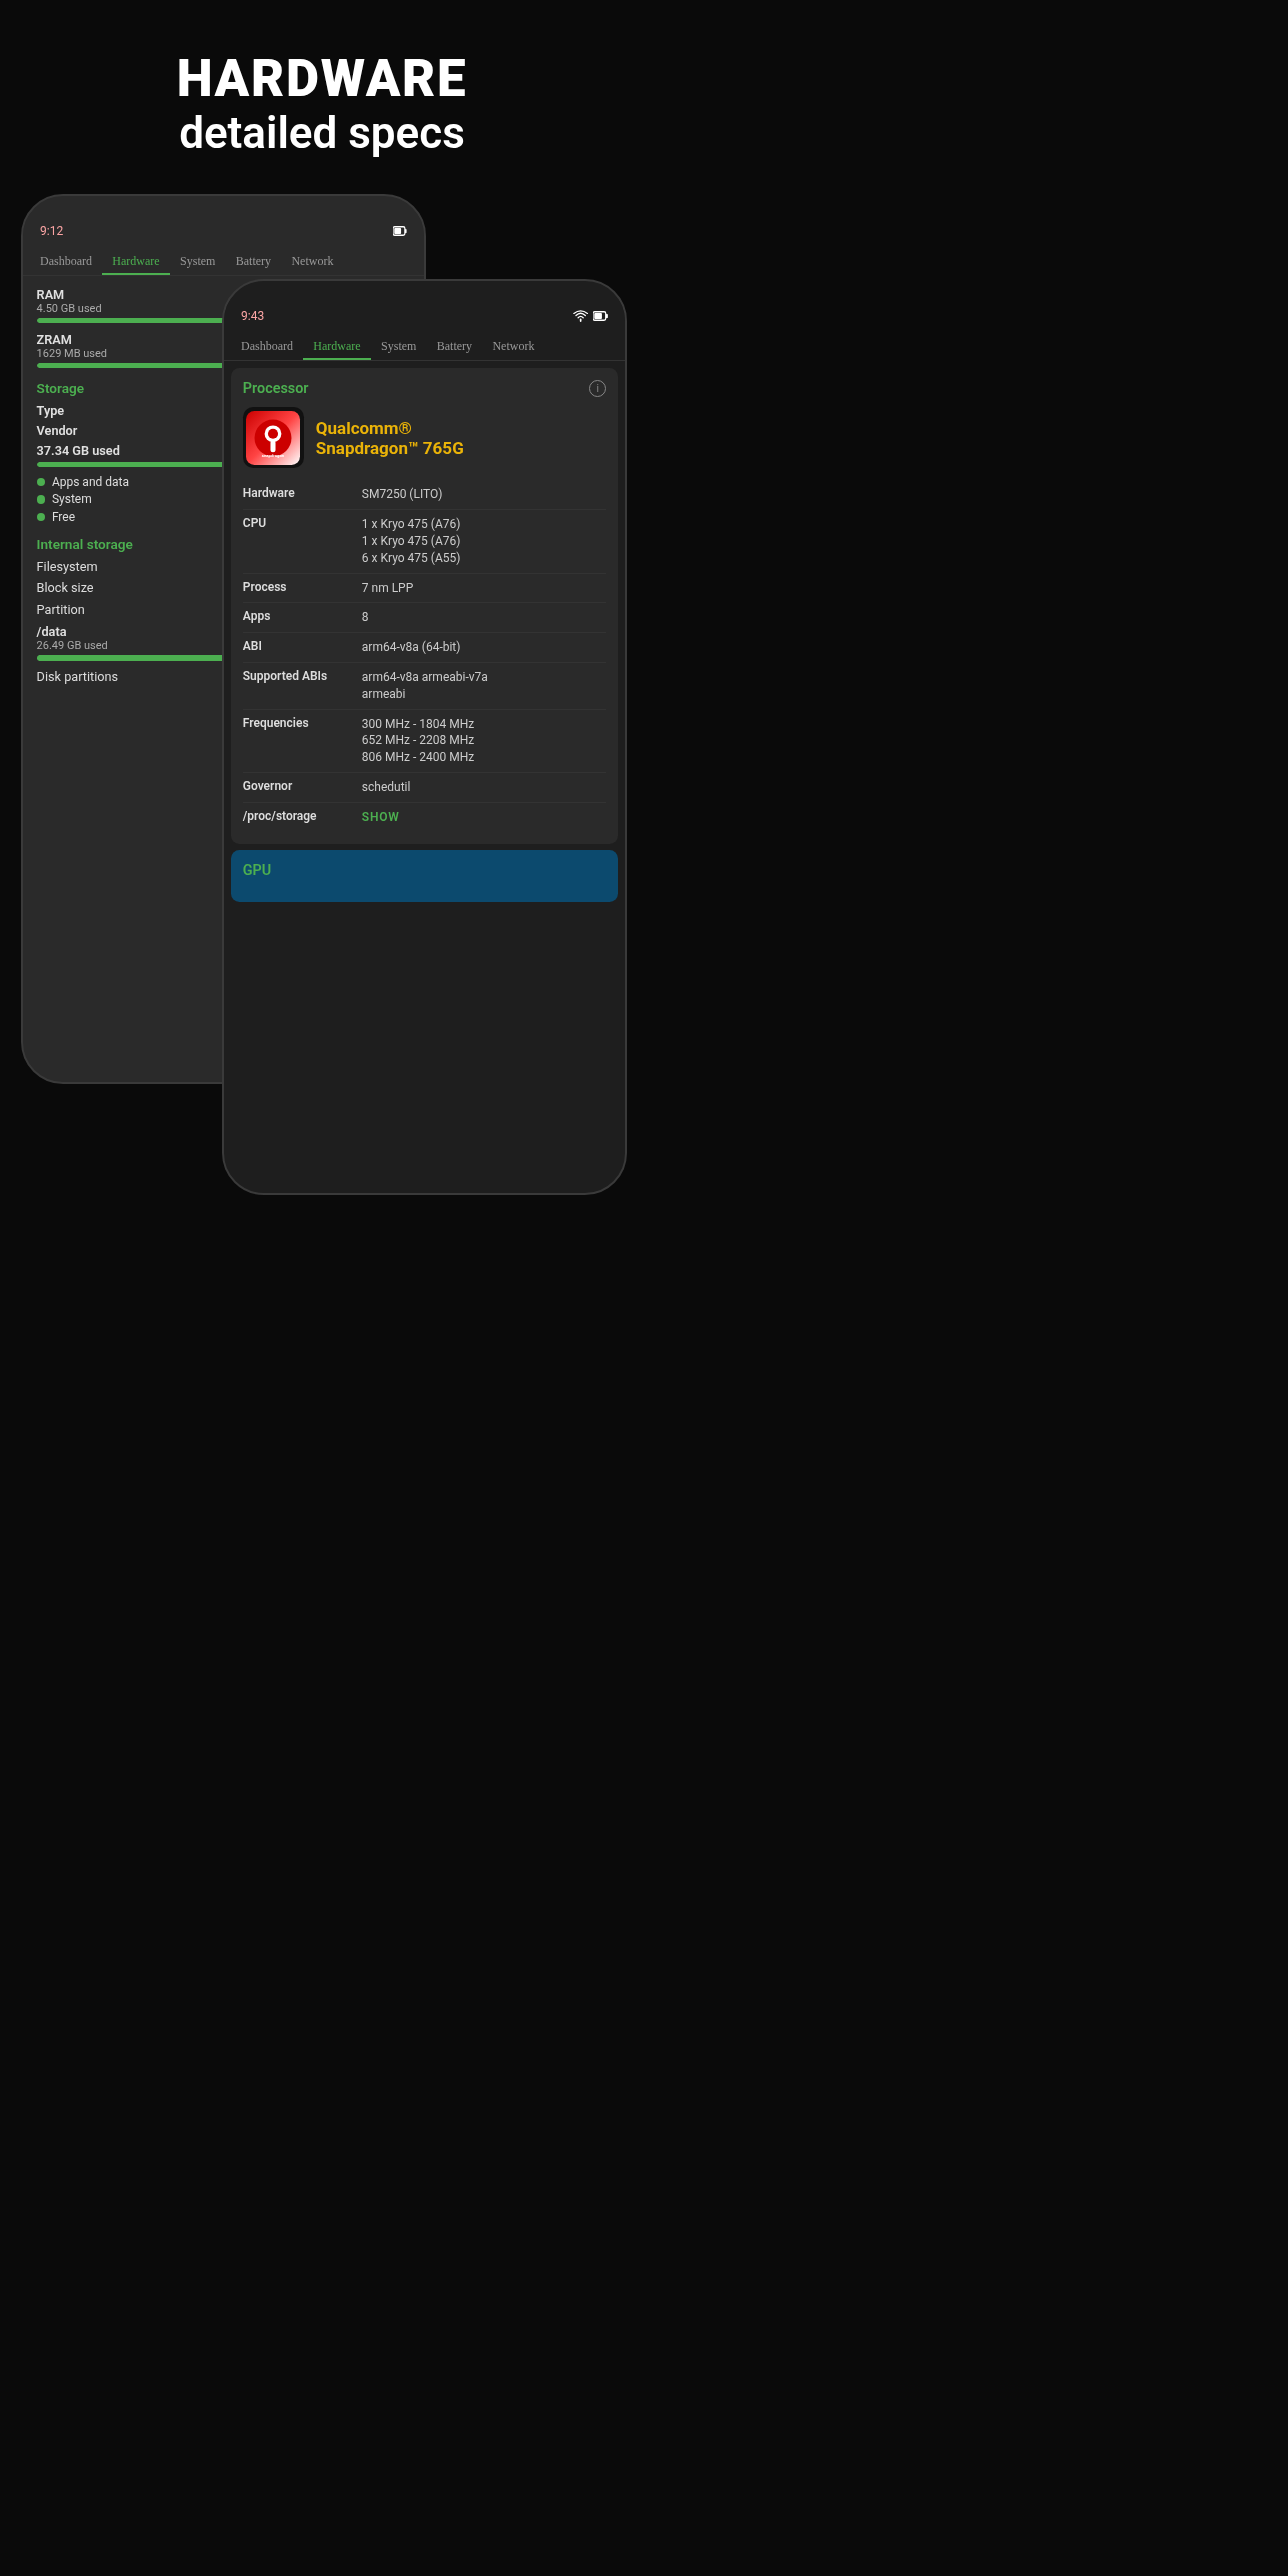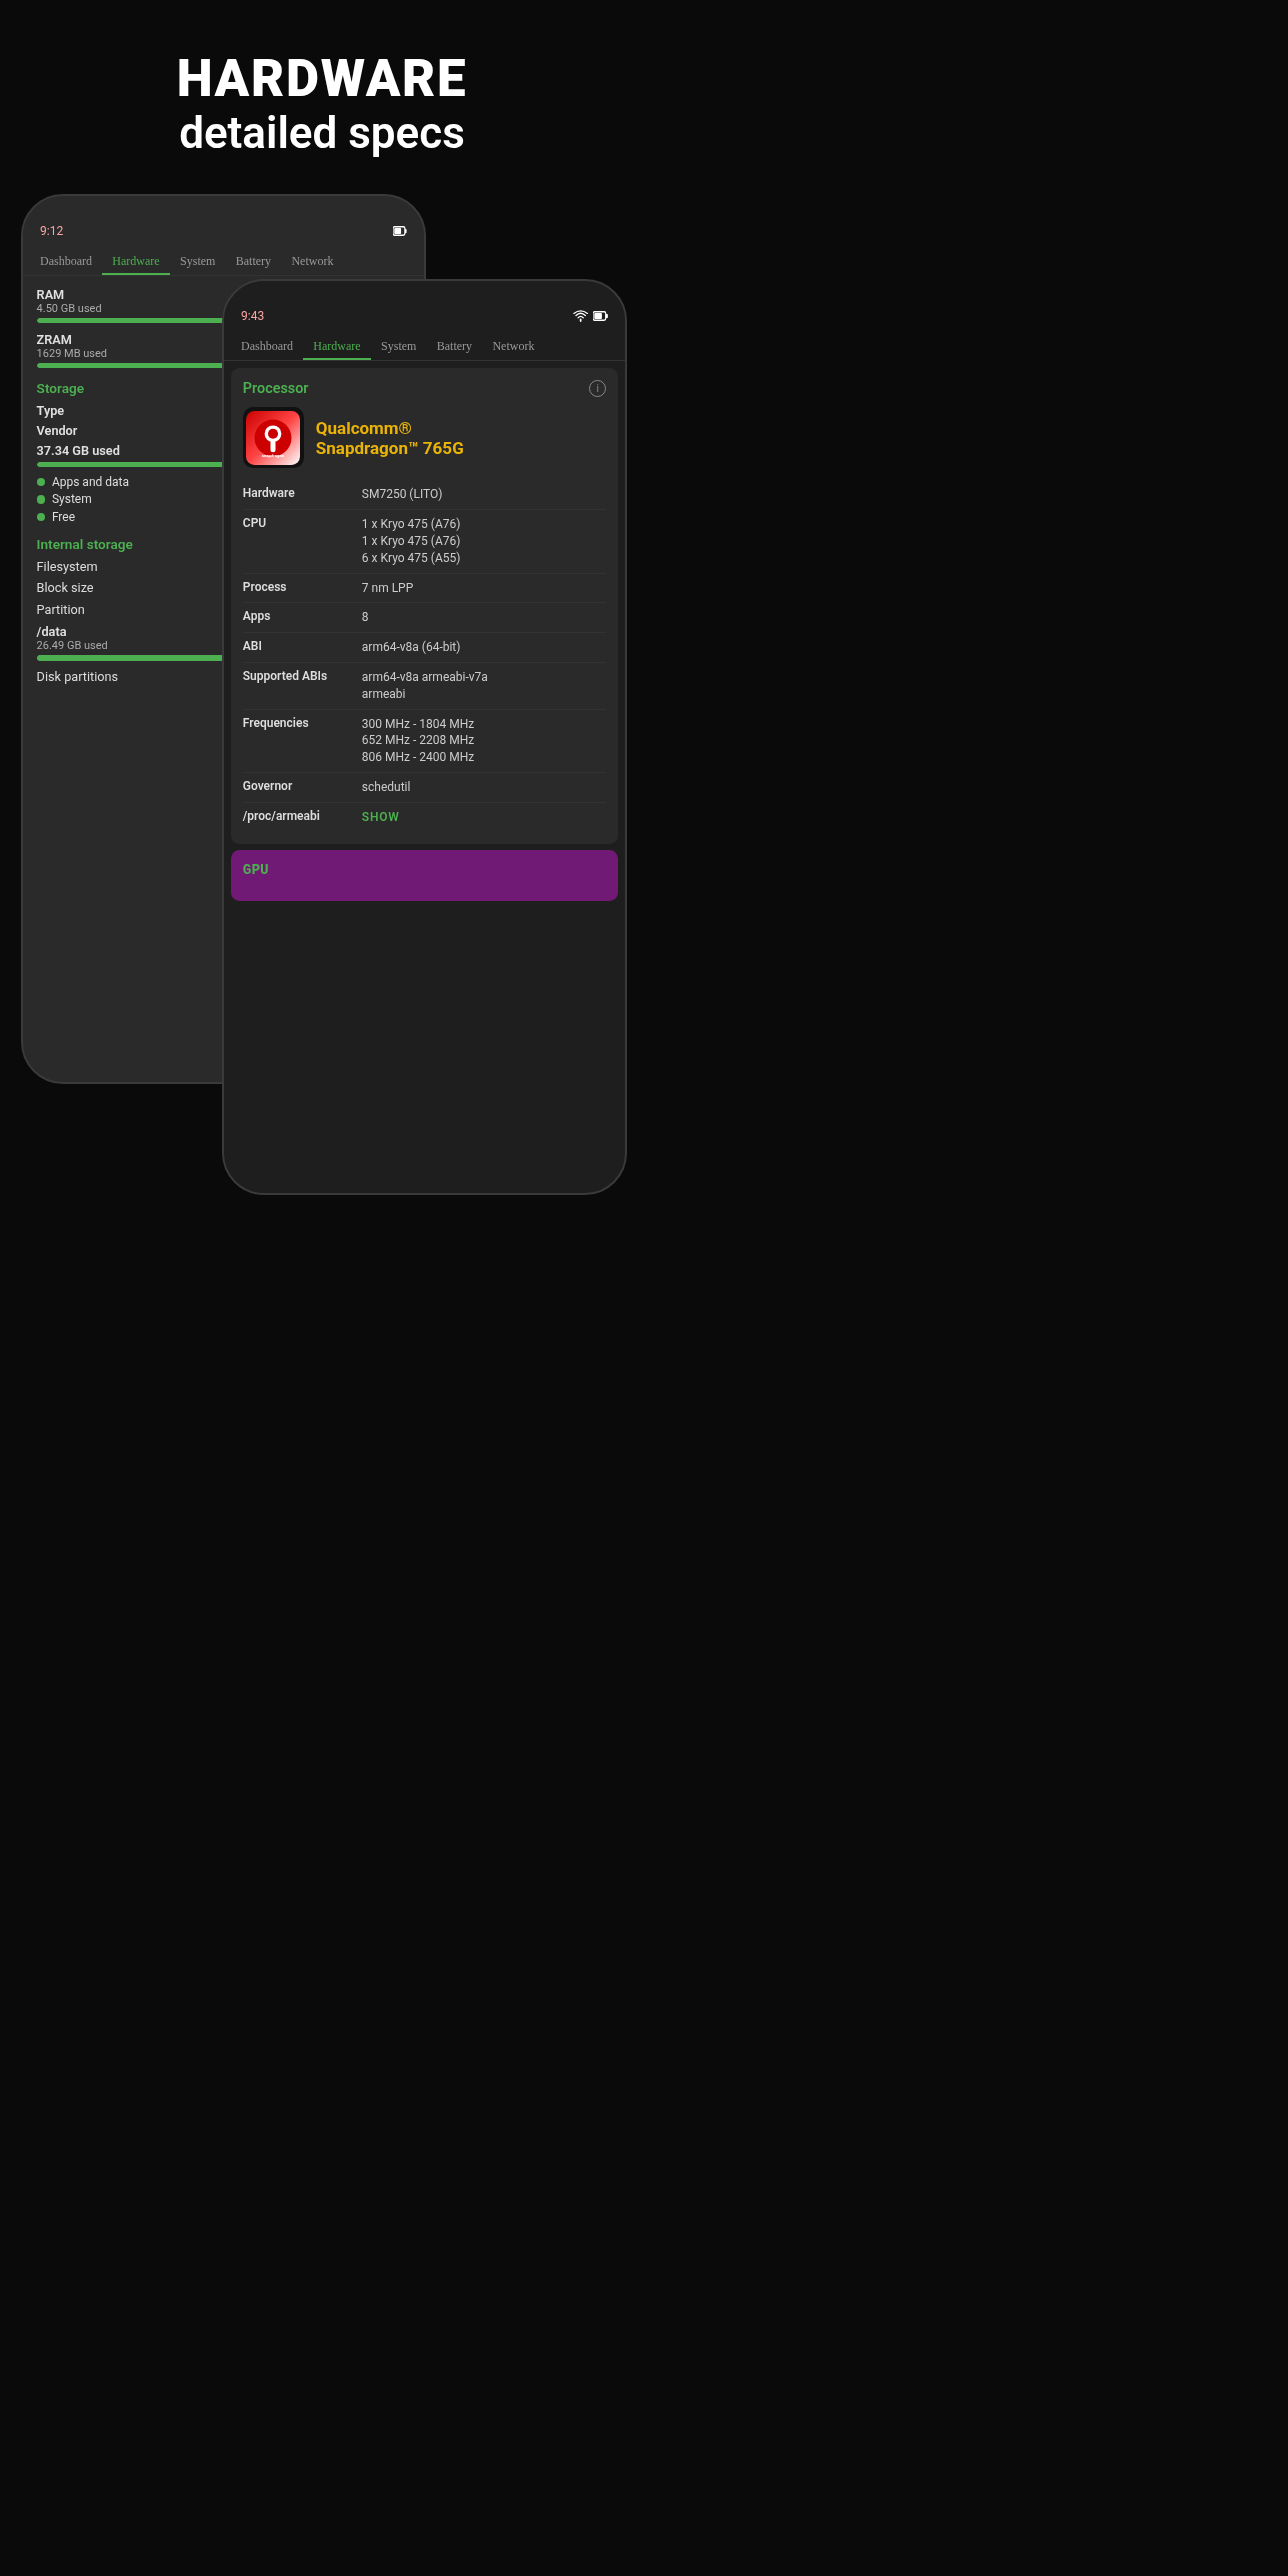--- a/index.html
+++ b/index.html
@@ -289,25 +289,24 @@
       color: #ccc;
       line-height: 1.4;
     }
     .spec-val.green {
       color: #4caf50;
       font-weight: 600;
       letter-spacing: 0.8px;
     }
 
     .gpu-section {
-      background: #701a75;
+      background: #0c4a6e;
       margin: 6.8px;
       border-radius: 8.5px;
       padding: 12px;
-      font-family: Liberation Mono, monospace;
     }
 
     
     svg { display: inline-block; }
   </style>
 </head>
 <body>
 
 <div class="hero-title">
   <h1>HARDWARE</h1>
@@ -521,21 +520,21 @@
               300 MHz - 1804 MHz<br>652 MHz - 2208 MHz<br>806 MHz - 2400 MHz
             </div>
           </div>
 
           <div class="spec-row">
             <div class="spec-key">Governor</div>
             <div class="spec-val">schedutil</div>
           </div>
 
           <div class="spec-row">
-            <div class="spec-key">/proc/armeabi</div>
+            <div class="spec-key">/proc/storage</div>
             <div class="spec-val green">SHOW</div>
           </div>
 
         </div>
       </div>
 
       <div class="gpu-section">
         <div class="section-header">
           <span class="section-title">GPU</span>
         </div>

